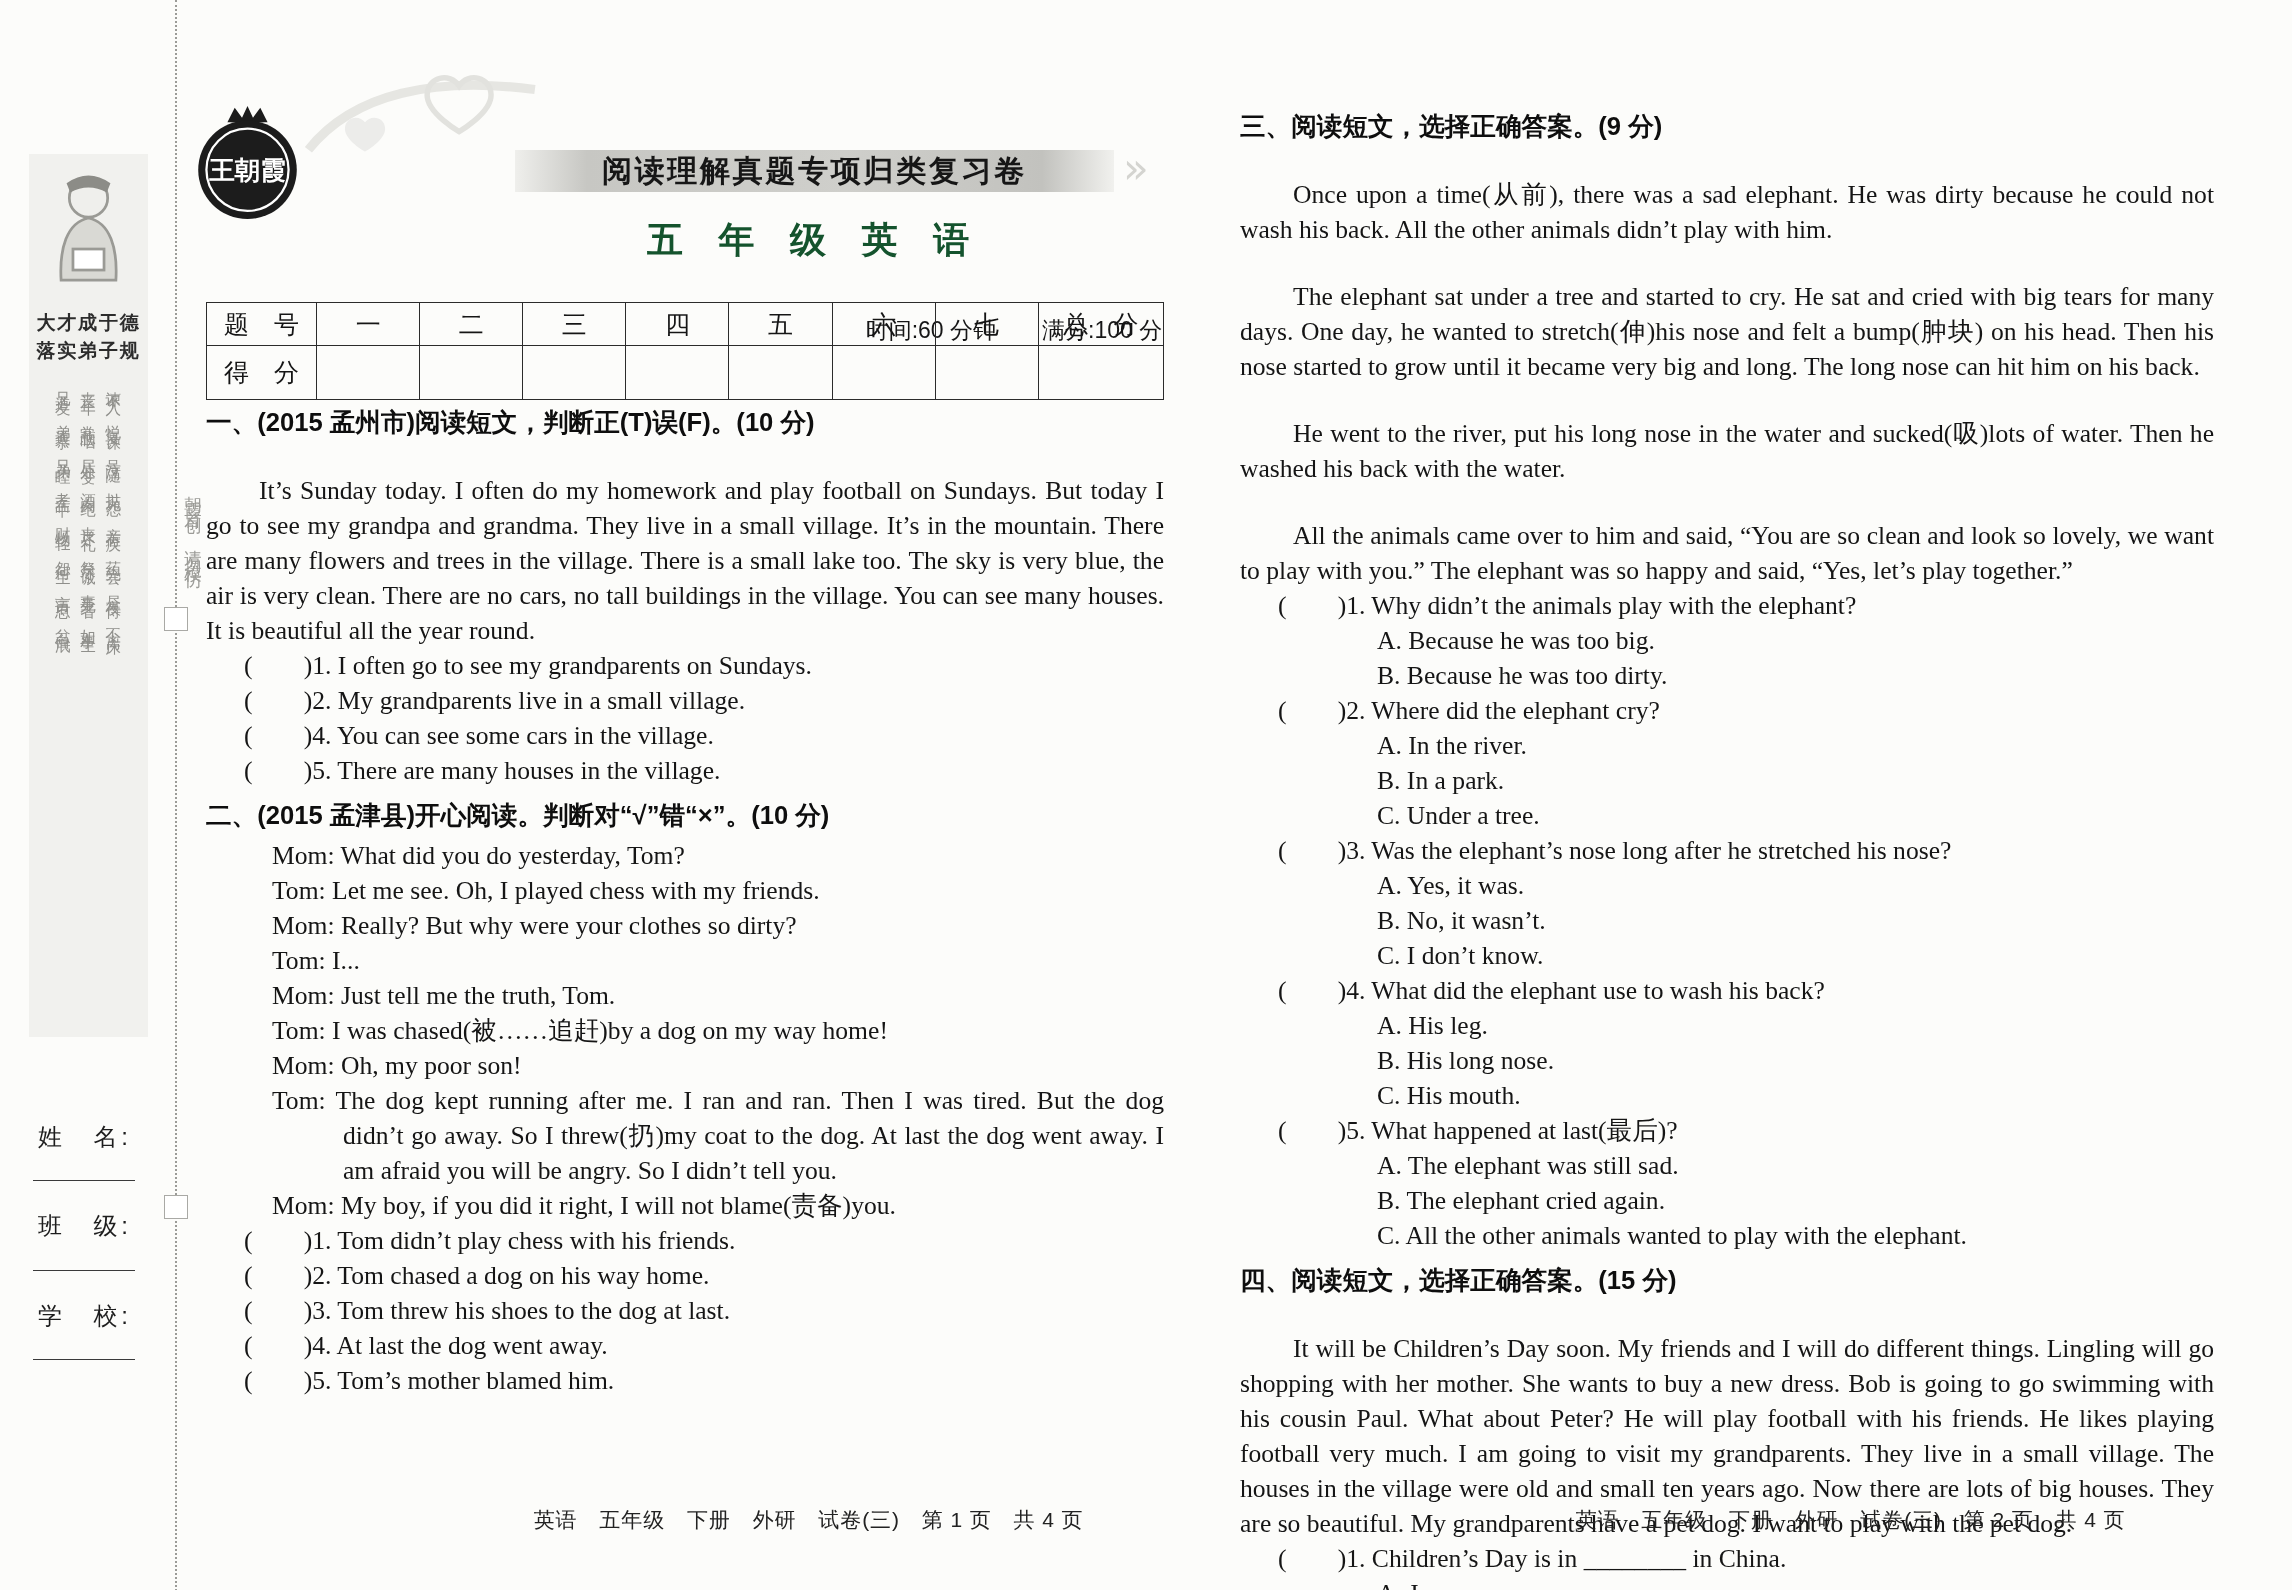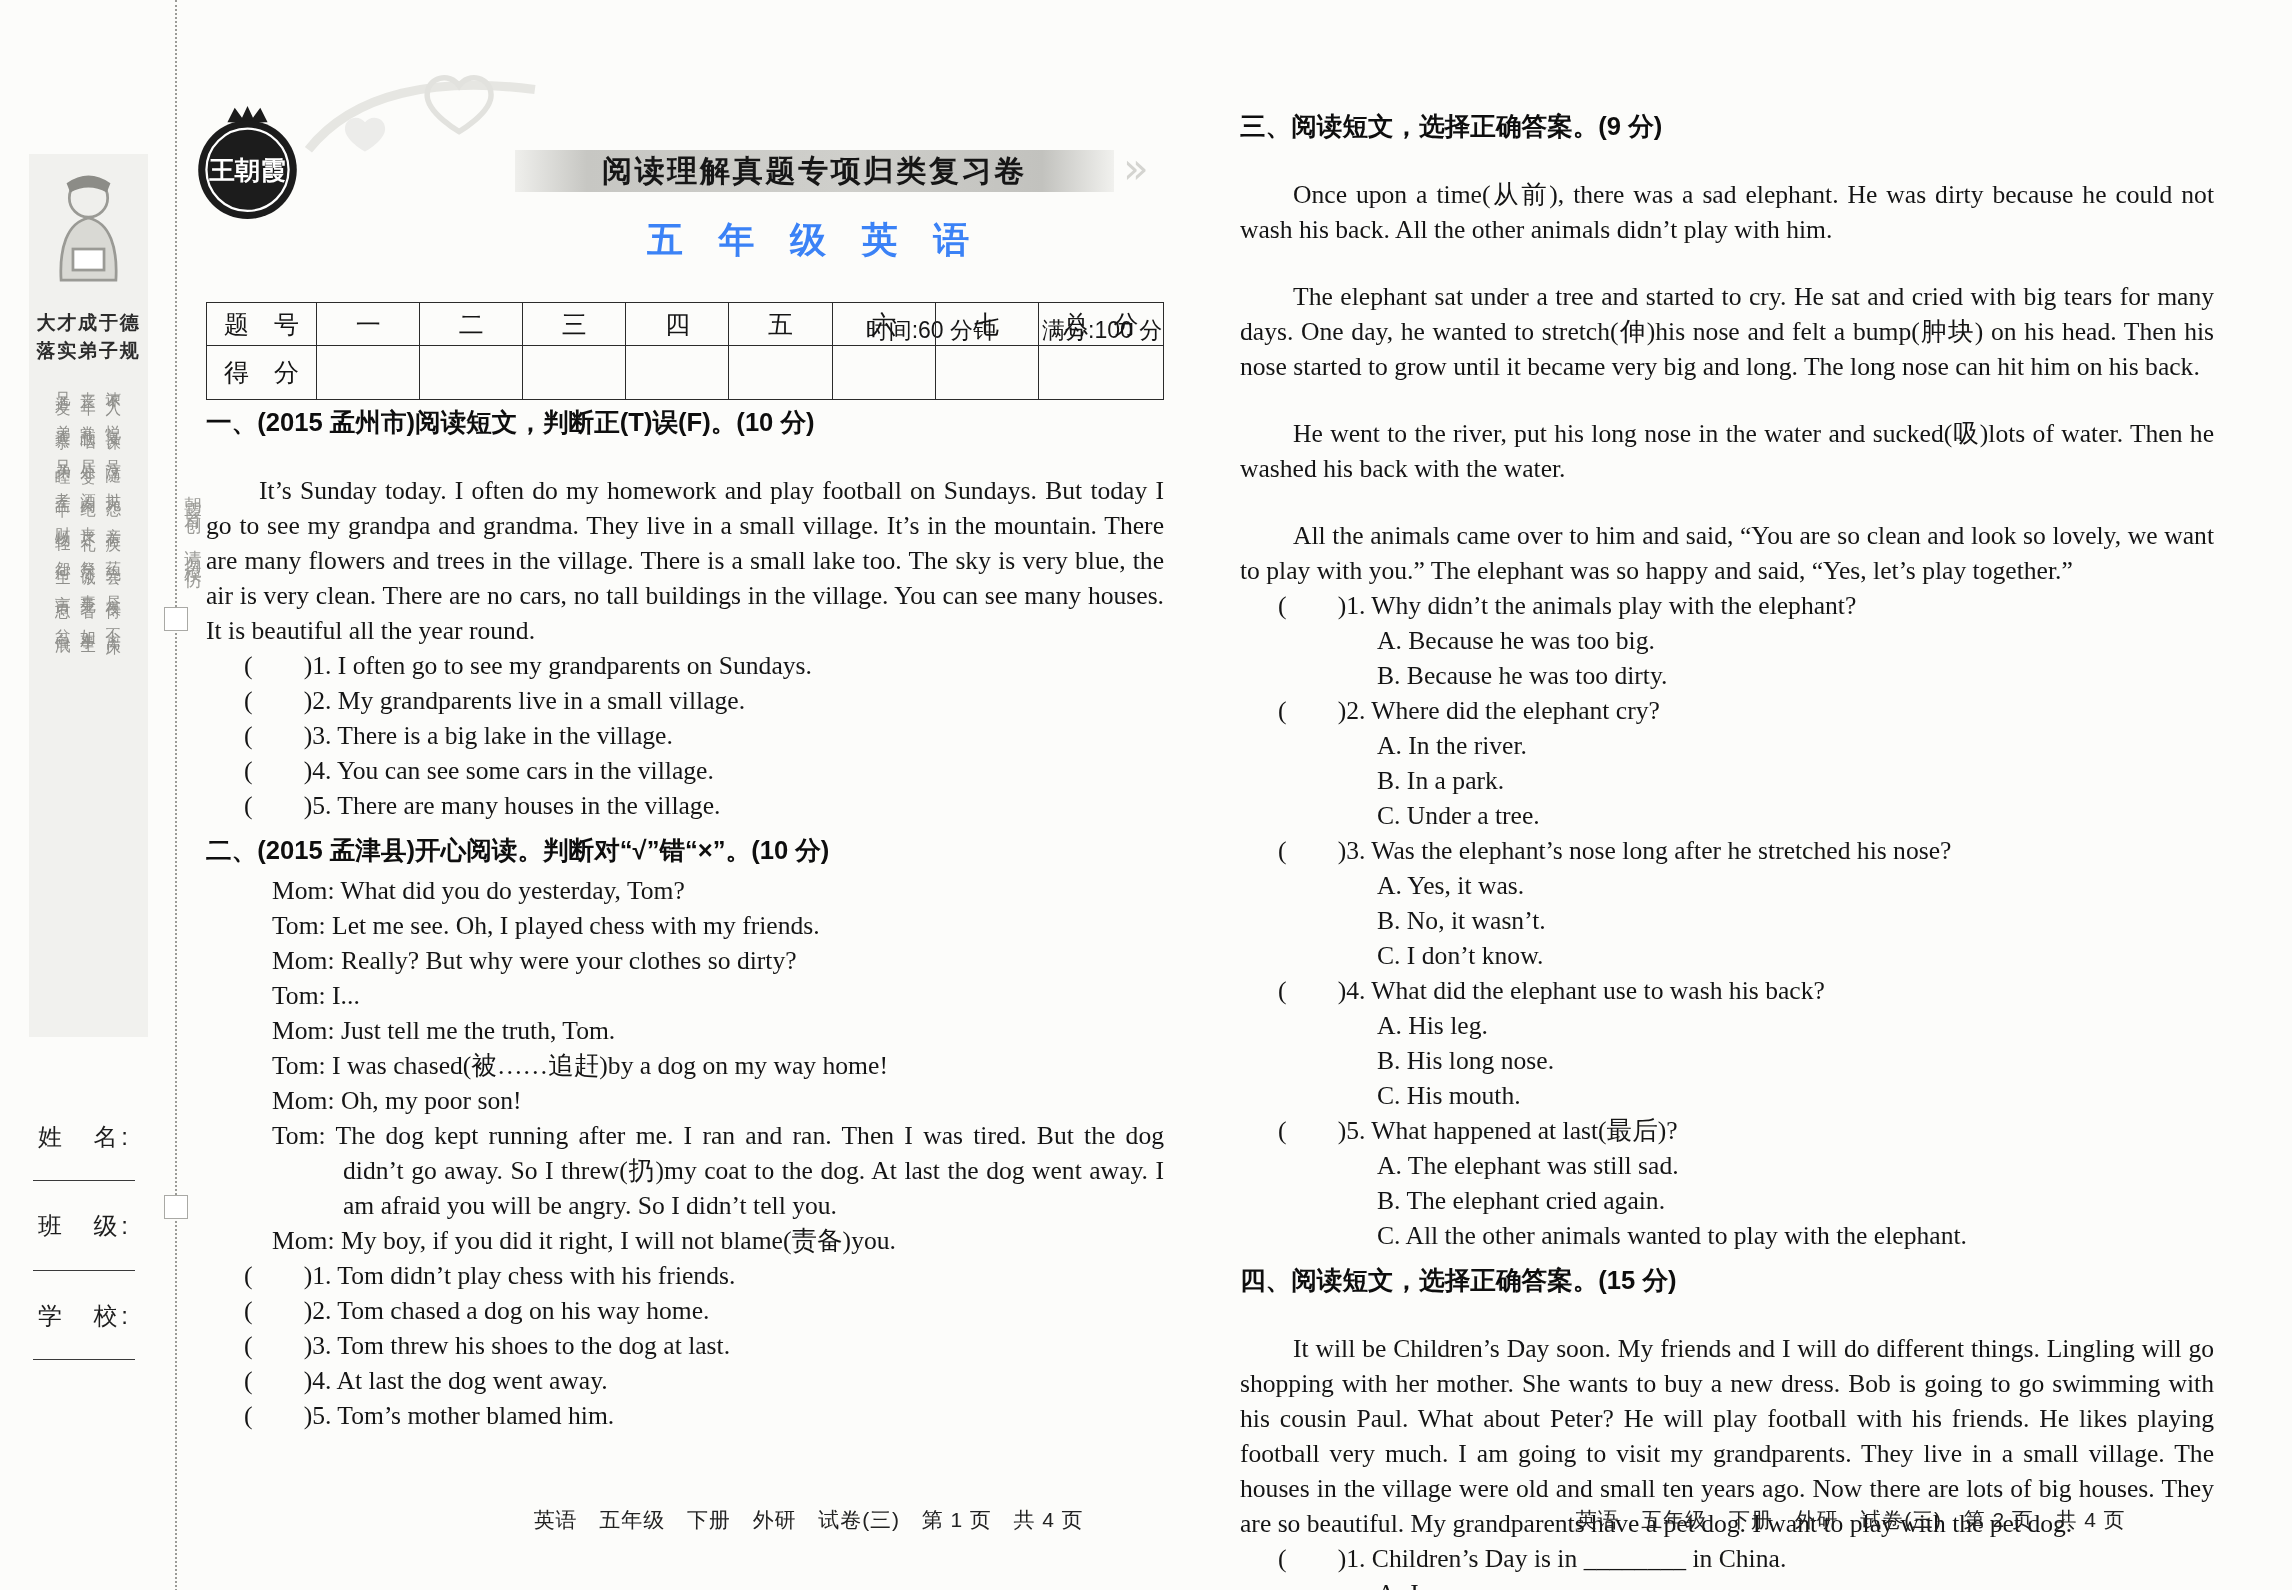--- a/index.html
+++ b/index.html
@@ -41,21 +41,21 @@
   .deco{position:absolute;left:84px;top:42px;width:256px;height:137px;}
   .banner{position:absolute;left:309px;top:150px;width:599px;height:42px;
           background:linear-gradient(90deg,#efefec 0,#c7c7c3 12%,#cfcfcb 55%,#c2c2be 88%,#f1f1ee 100%);
           display:flex;align-items:center;justify-content:center;
           font-family:"Liberation Sans","DejaVu Sans",sans-serif;font-weight:700;font-size:30px;
           letter-spacing:2.7px;color:#161616;}
   .chevrons{position:absolute;left:917px;top:144px;font-size:42px;color:#d4d4d0;
             font-family:"DejaVu Sans",sans-serif;}
   .subtitle{position:absolute;left:309px;top:216px;width:599px;text-align:center;
             font-family:"Liberation Sans","DejaVu Sans",sans-serif;font-weight:700;font-size:36px;
-            letter-spacing:12.8px;color:#3b82f6;}
+            letter-spacing:12.8px;color:#14532d;}
   .timescore{position:absolute;right:1.8px;top:270px;font-size:23px;color:#161616;
              font-family:"Liberation Sans","DejaVu Sans",sans-serif;margin-top:45px;}
   .score-table{position:absolute;left:0;top:302px;width:100%;border-collapse:collapse;table-layout:fixed;}
   .score-table th,.score-table td{border:1.8px solid #2b2b2b;font-weight:400;font-size:25px;text-align:center;
              font-family:"Liberation Sans","DejaVu Sans",sans-serif;}
   .score-table th{height:40px;}
   .score-table td{height:51px;}
 
   
   .content{position:absolute;left:0;right:0;top:395px;}
@@ -181,21 +181,20 @@
         <td></td>
       </tr>
     </tbody>
       </table>
 
     <div class="content">
       <h2 class="sec">一、(2015 孟州市)阅读短文，判断正(T)误(F)。(10 分)</h2>
       <p class="passage">It’s Sunday today. I often do my homework and play football on Sundays. But today I go to see my grandpa and grandma. They live in a small village. It’s in the mountain. There are many flowers and trees in the village. There is a small lake too. The sky is very blue, the air is very clean. There are no cars, no tall buildings in the village. You can see many houses. It is beautiful all the year round.</p>
       <p class="item">(　　)1. I often go to see my grandparents on Sundays.</p>
       <p class="item">(　　)2. My grandparents live in a small village.</p>
-      <p class="item">(　　)3. There is a big lake in the village.</p>
       <p class="item">(　　)4. You can see some cars in the village.</p>
       <p class="item">(　　)5. There are many houses in the village.</p>
 
       <h2 class="sec">二、(2015 孟津县)开心阅读。判断对“√”错“×”。(10 分)</h2>
       <p class="dialog"><span class="spk">Mom:</span> <span>What did you do yesterday, Tom?</span></p>
       <p class="dialog"><span class="spk">Tom:</span> <span>Let me see. Oh, I played chess with my friends.</span></p>
       <p class="dialog"><span class="spk">Mom:</span> <span>Really? But why were your clothes so dirty?</span></p>
       <p class="dialog"><span class="spk">Tom:</span> <span>I...</span></p>
       <p class="dialog"><span class="spk">Mom:</span> <span>Just tell me the truth, Tom.</span></p>
       <p class="dialog"><span class="spk">Tom:</span> <span>I was chased(被……追赶)by a dog on my way home!</span></p>

